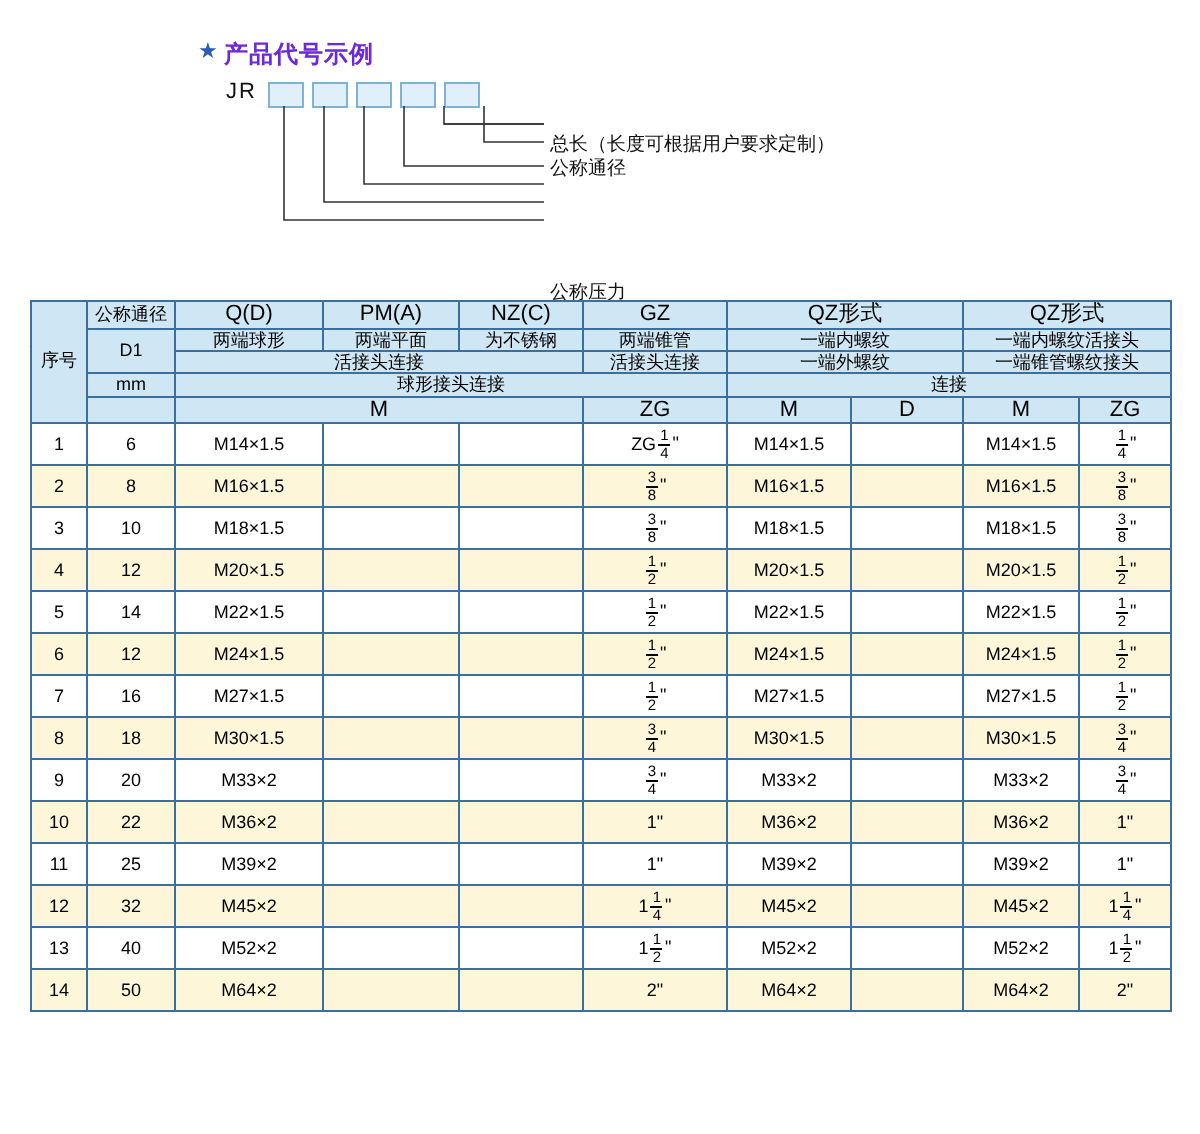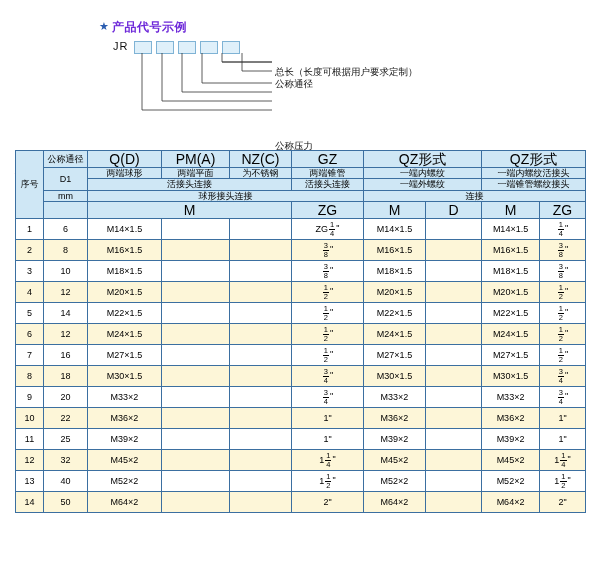--- a/index.html
+++ b/index.html
@@ -56,21 +56,21 @@
     table-layout:fixed;
   }
   td,th{
     border:1px solid #3b6fa0;
     text-align:center;
     vertical-align:middle;
     padding:0;
     font-weight:normal;
     line-height:1.15;
   }
-  thead td{background:#cfe7f5;font-size:14px;}
+  thead td{background:#cfe7f5;font-size:11px;}
   .hdr-cn{font-size:9px;}
   tbody td{height:20px;}
   tbody tr.odd td{background:#ffffff;}
   tbody tr.even td{background:#fdf6d8;}
   tbody td.seq{background:inherit;}
   tr.even td.seq{background:#fdf6d8;}
   .frac{
     display:inline-block;
     vertical-align:middle;
     text-align:center;

